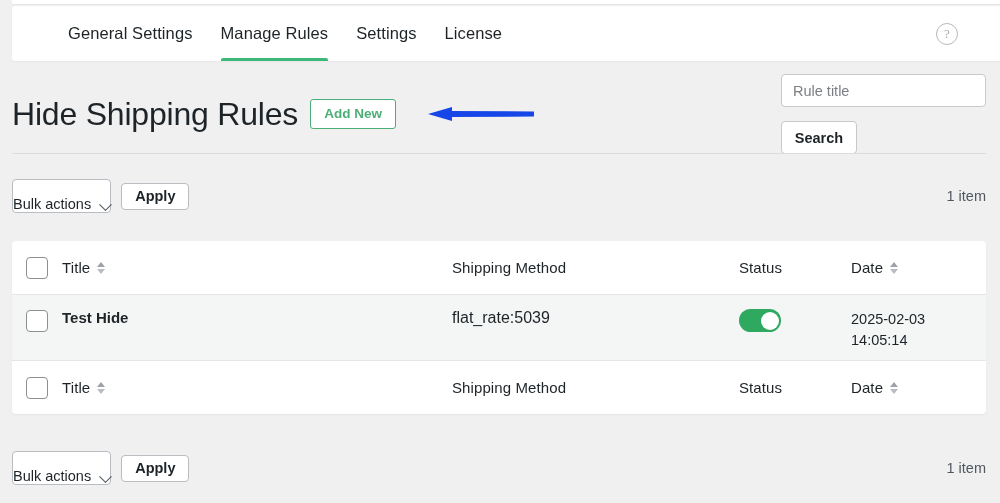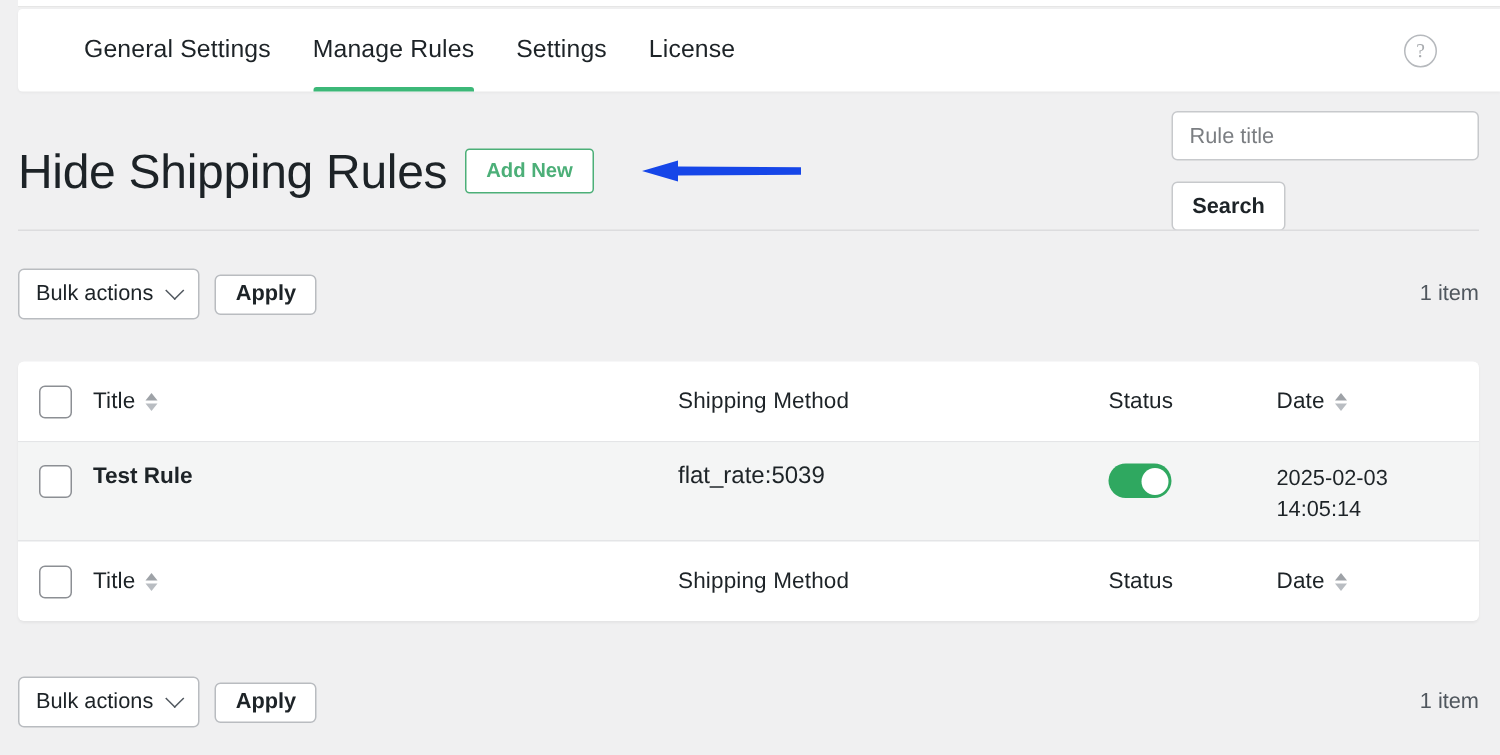--- a/index.html
+++ b/index.html
@@ -34,20 +34,21 @@
     background: #ffffff;
     border-radius: 3px 0 0 3px;
     display: flex;
     align-items: stretch;
     box-shadow: 0 1px 2px rgba(0,0,0,.04);
   }
   .tabs {
     display: flex;
     align-items: stretch;
     padding-left: 30px;
+    margin-left: 12px;
   }
   .tab {
     display: flex;
     align-items: center;
     padding: 0 14px;
     font-size: 16.5px;
     color: #1d2327;
     letter-spacing: .1px;
     position: relative;
     cursor: pointer;
@@ -175,23 +176,23 @@
   .bulk-bar.top { top: 179px; }
   .bulk-bar.bottom { top: 451px; }
 
   .select-btn {
     height: 34px;
     border: 1px solid #b9bcc0;
     border-radius: 4px;
     background: #fff;
     font-size: 14.5px;
     color: #1d2327;
-    padding: 0 11px;
-    display: flex;
-    align-items: center;
+    padding: 0 0;
+    display: flex;
+    align-items: flex-end;
     gap: 10px;
     cursor: pointer;
     font-family: "Liberation Sans", sans-serif;
   }
   .chev {
     width: 9px; height: 9px;
     border-right: 1.6px solid #50575e;
     border-bottom: 1.6px solid #50575e;
     transform: rotate(45deg) translate(-2px,-2px);
   }
@@ -383,21 +384,21 @@
       <span class="sort-arrows">
           <i class="up"></i>
           <i class="down"></i>
         </span>
     </div>
   </div>
 
   <div class="trow data">
     <div class="cb"></div>
     <div class="col-title">
-      <span class="cell-title">Test Rule</span>
+      <span class="cell-title">Test Hide</span>
     </div>
     <div class="col-method">
       <span class="cell-method">flat_rate:5039</span>
     </div>
     <div class="col-status">
       <div class="toggle">
         <span class="knob"></span>
       </div>
     </div>
     <div class="col-date">

